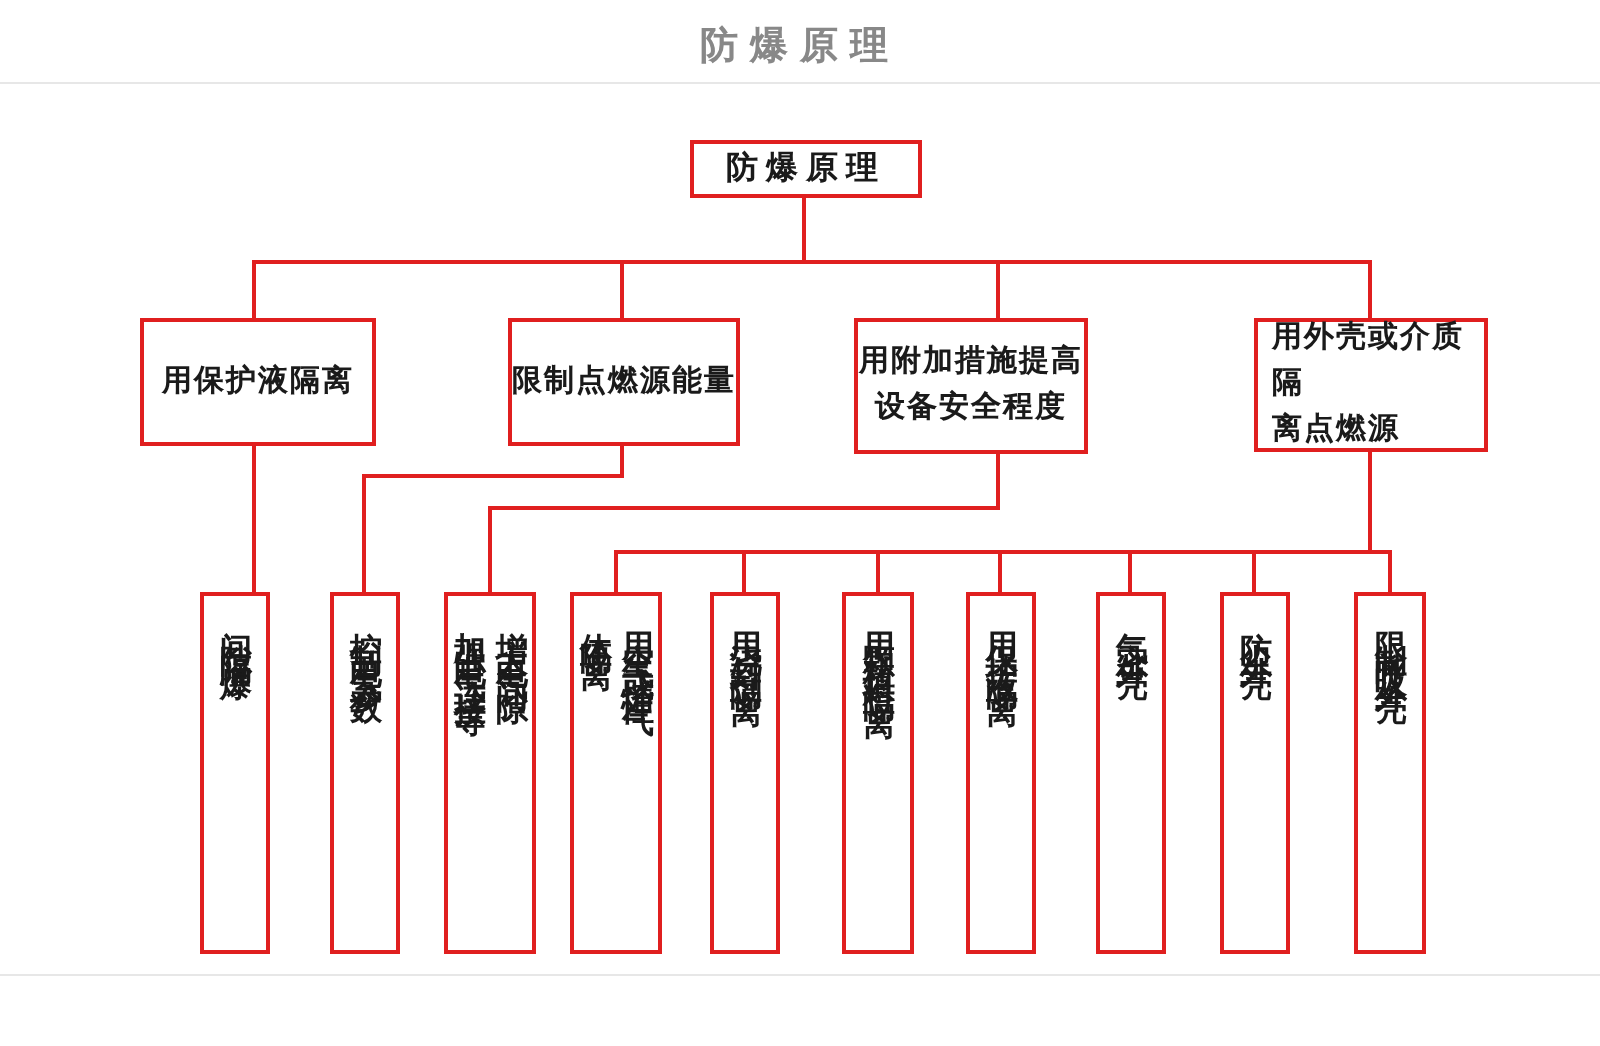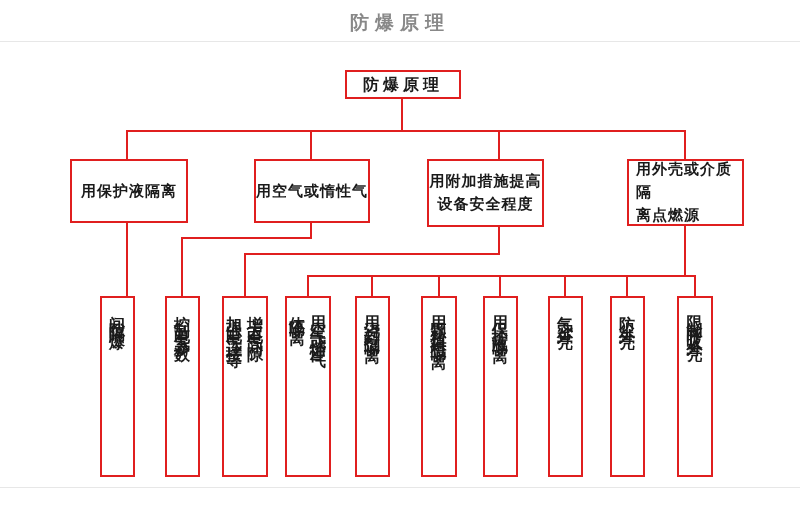--- a/index.html
+++ b/index.html
@@ -59,21 +59,21 @@
   <i class="ln" style="left:371px;top:275px;width:2px;height:23px"></i>
   <i class="ln" style="left:438px;top:275px;width:2px;height:23px"></i>
   <i class="ln" style="left:499px;top:275px;width:2px;height:23px"></i>
   <i class="ln" style="left:564px;top:275px;width:2px;height:23px"></i>
   <i class="ln" style="left:626px;top:275px;width:2px;height:23px"></i>
   <i class="ln" style="left:694px;top:275px;width:2px;height:23px"></i>
 
   <div class="node root">防爆原理</div>
 
   <div class="node" style="left:70px;top:159px;width:118px;height:64px">用保护液隔离</div>
-  <div class="node" style="left:254px;top:159px;width:116px;height:64px">用空气或惰性气</div>
+  <div class="node" style="left:254px;top:159px;width:116px;height:64px">限制点燃源能量</div>
   <div class="node" style="left:427px;top:159px;width:117px;height:68px">用附加措施提高
 设备安全程度</div>
   <div class="node align-left" style="left:627px;top:159px;width:117px;height:67px">用外壳或介质隔
 离点燃源</div>
 
   <div class="vnode" style="left:100px;width:35px">
     <span>间隙隔爆</span>
     </div>
   <div class="vnode" style="left:165px;width:35px">
     <span>控制电气参数</span>

